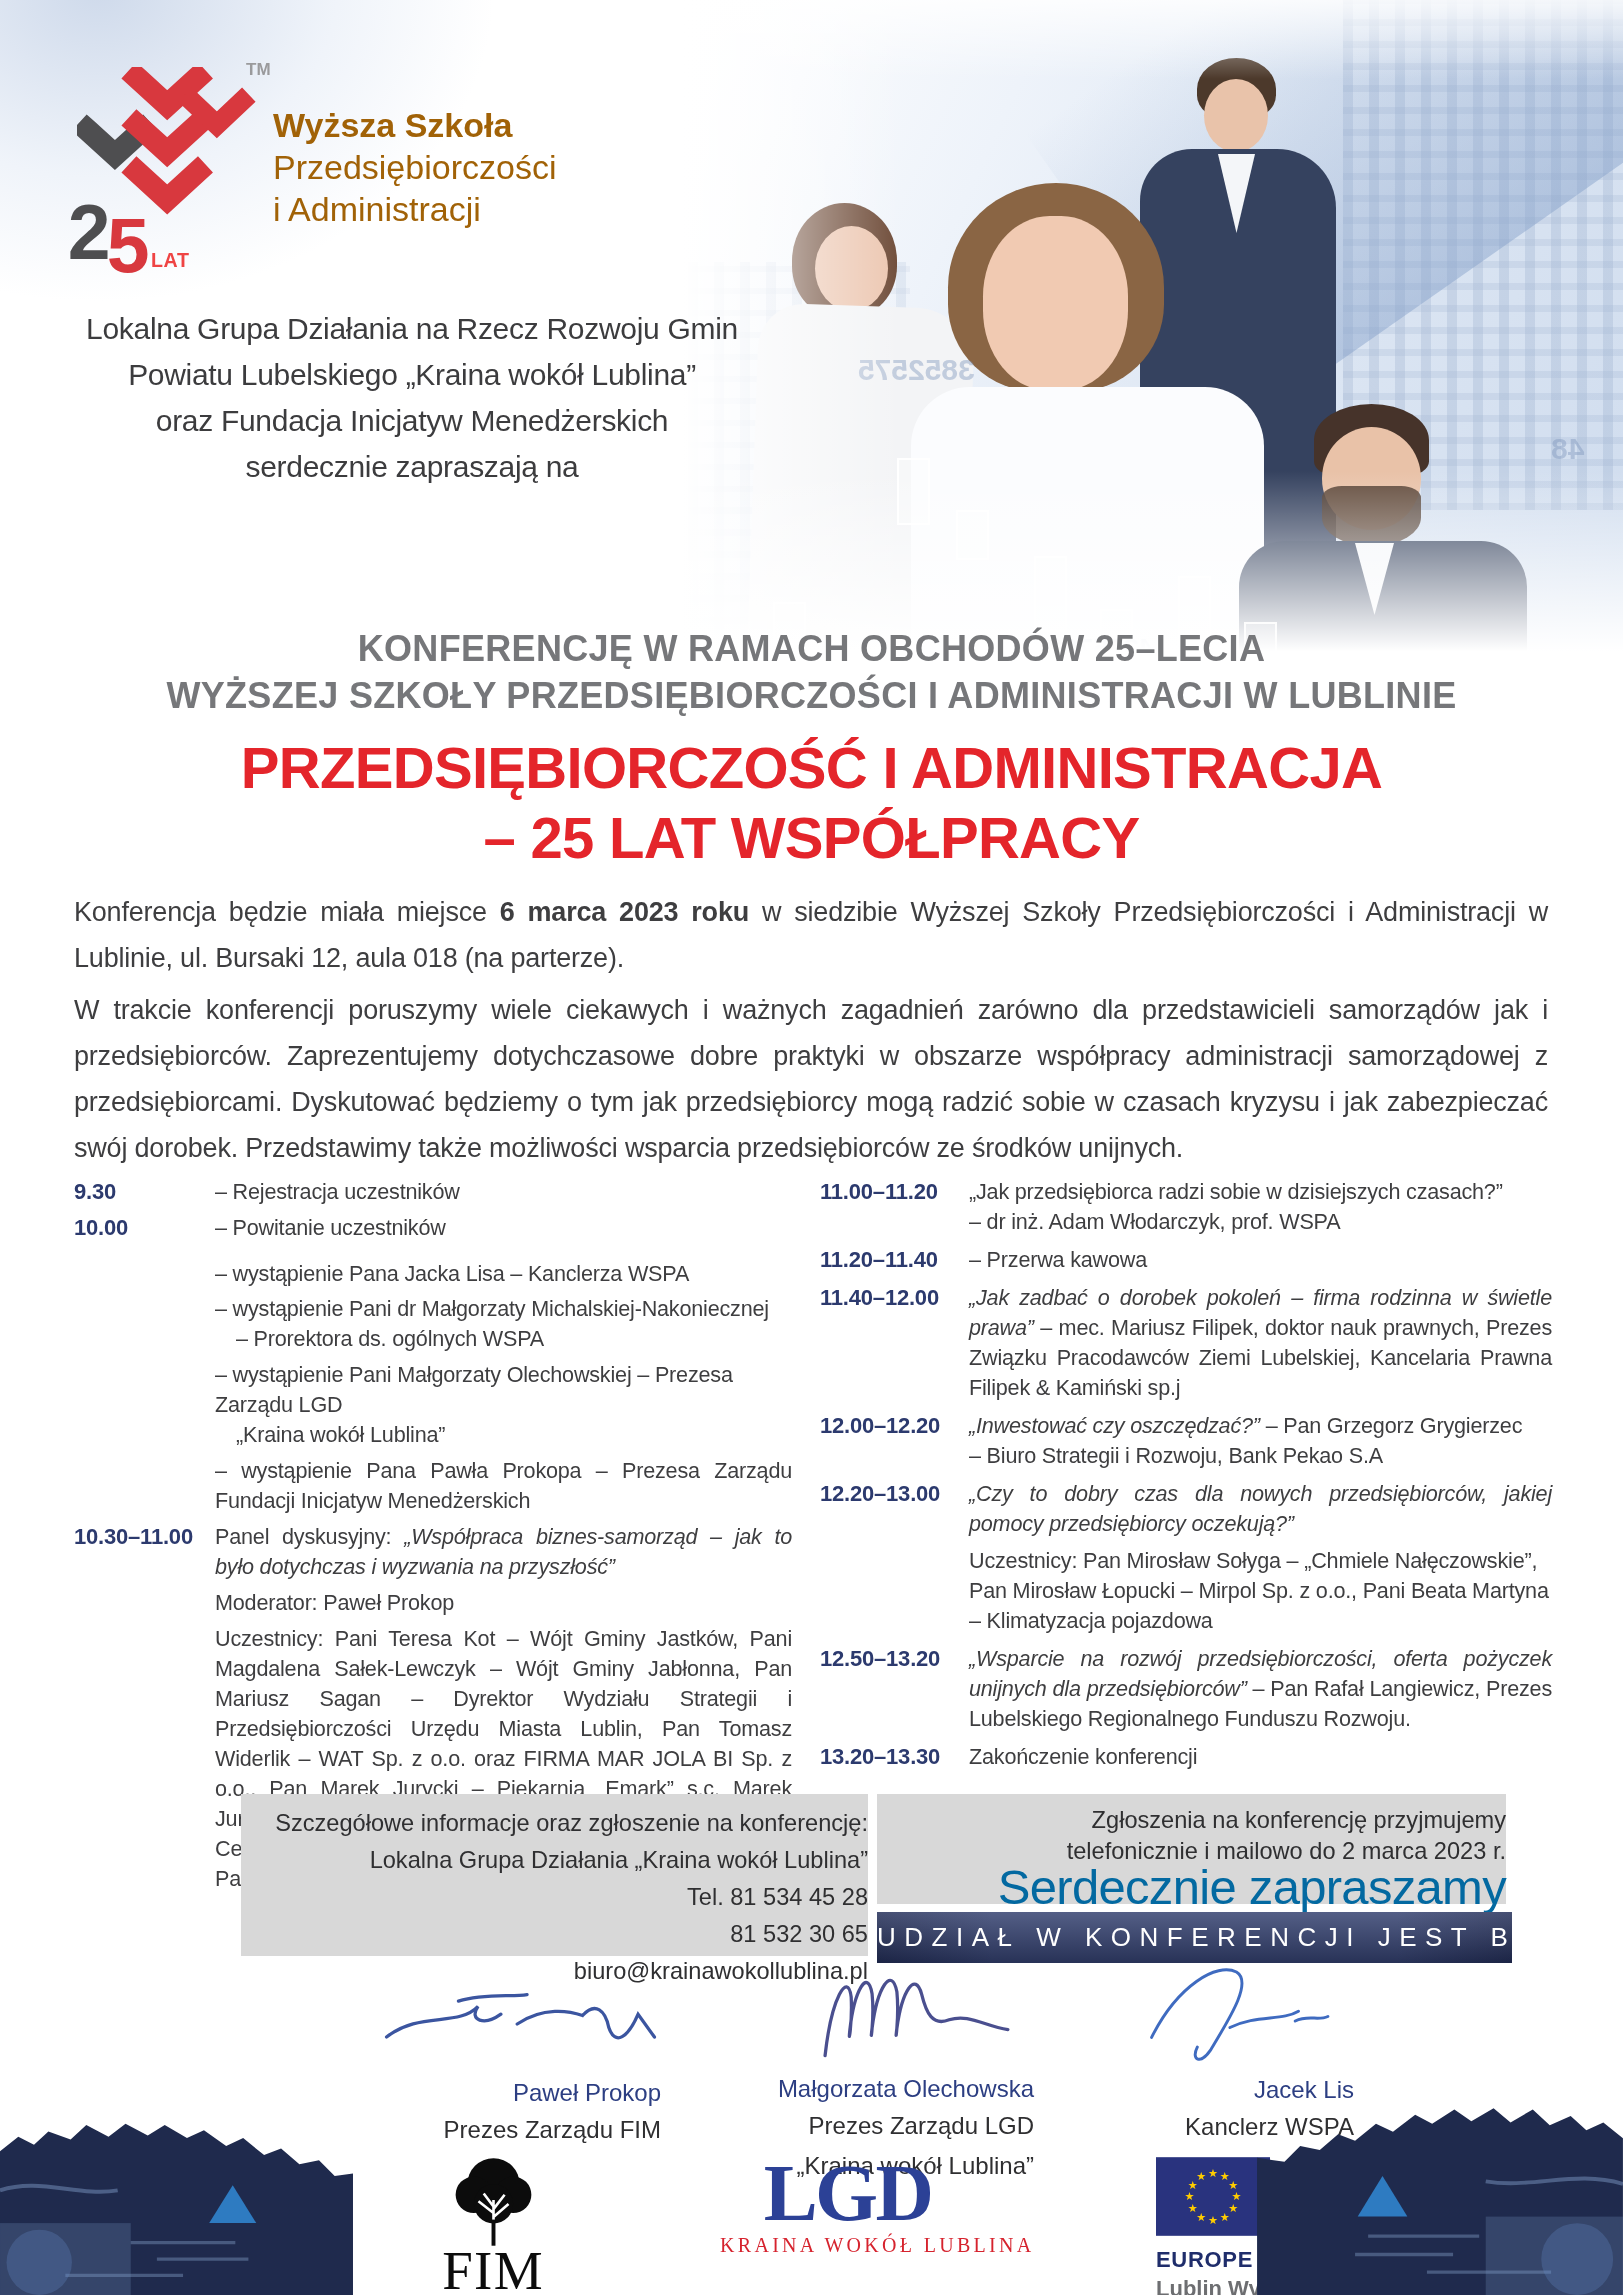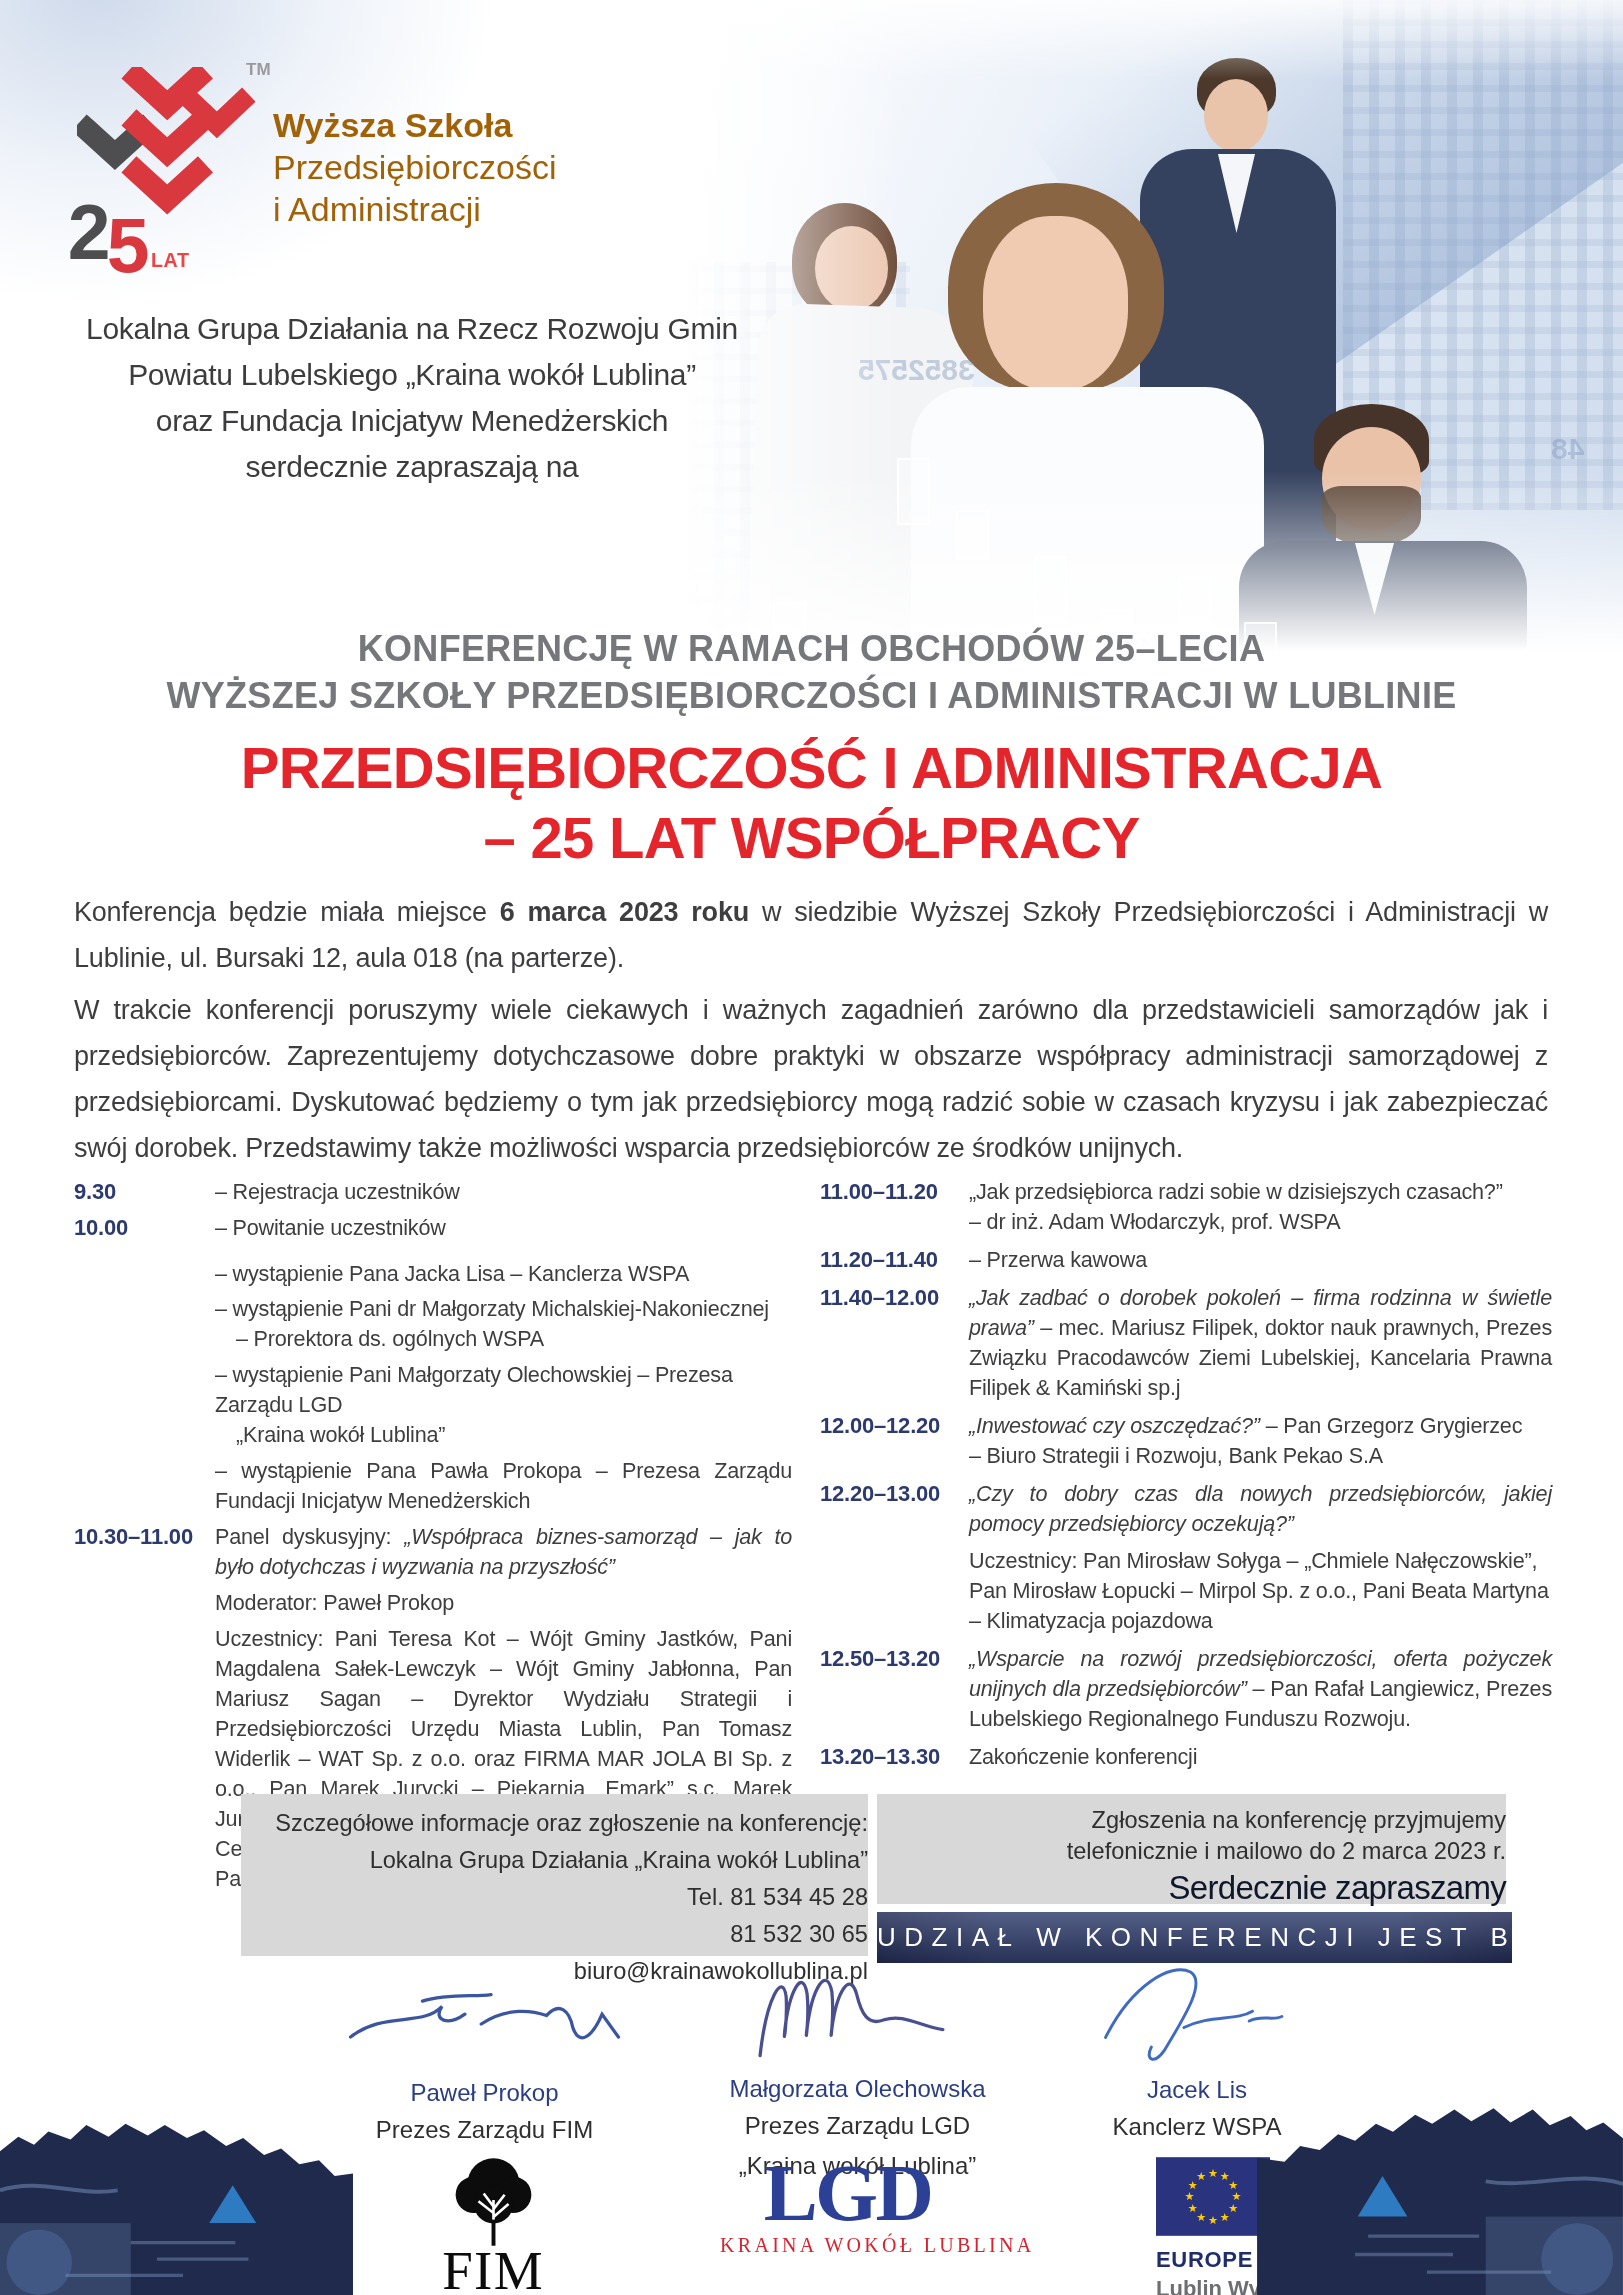--- a/index.html
+++ b/index.html
@@ -93,28 +93,28 @@
   .stext{flex:1;}
   .stext .l2{display:block;}
   .ind .l2{padding-left:21px;}
   .just{text-align:justify;}
   .stext i{font-style:italic;}
 
   
   .gbox{position:absolute;background:#d8d8d8;text-align:right;color:#2f2f31;}
   .gbox-left{left:241px;top:1794px;width:627px;height:162px;font-size:23.6px;line-height:37px;padding-top:10.5px;box-sizing:border-box;}
   .gbox-right{left:877px;top:1794px;width:629px;height:110px;font-size:23.6px;line-height:31px;padding-top:10.5px;box-sizing:border-box;}
-  .big-blue{margin-top:5.2px;font-size:33px;color:#0f172a;letter-spacing:-0.7px;}
+  .big-blue{margin-top:5.2px;font-size:49px;color:#0369a1;letter-spacing:-0.7px;}
   .banner{position:absolute;left:877px;top:1912px;width:635px;height:51px;
     background:linear-gradient(180deg,rgba(255,255,255,.16),rgba(0,0,0,.22)),
                linear-gradient(90deg,#232e58 0%,#33406f 18%,#33406f 82%,#232e58 100%);
     color:#ffffff;font-size:26px;letter-spacing:8.5px;text-align:center;line-height:51px;white-space:nowrap;}
 
   
-  .sig{position:absolute;text-align:center;}
+  .sig{position:absolute;text-align:right;}
   .sig1{left:308px;top:1975px;width:353px;}
   .sig2{left:681px;top:1951px;width:353px;}
   .sig3{left:1040px;top:1959px;width:314px;}
   .sig .name{font-size:24px;color:#2c3e82;margin-top:3.9px;}
   .sig .role{font-size:24px;color:#2f2f31;margin-top:6.5px;line-height:33px;}
 
   
   .fim{position:absolute;left:411px;top:2154px;width:164px;text-align:center;}
   .fim-txt{font-family:"Liberation Serif",serif;font-size:55px;color:#0c0c0c;letter-spacing:1.3px;margin-top:-9.2px;}
   .lgd{position:absolute;left:720px;top:2157px;width:255px;text-align:center;}

